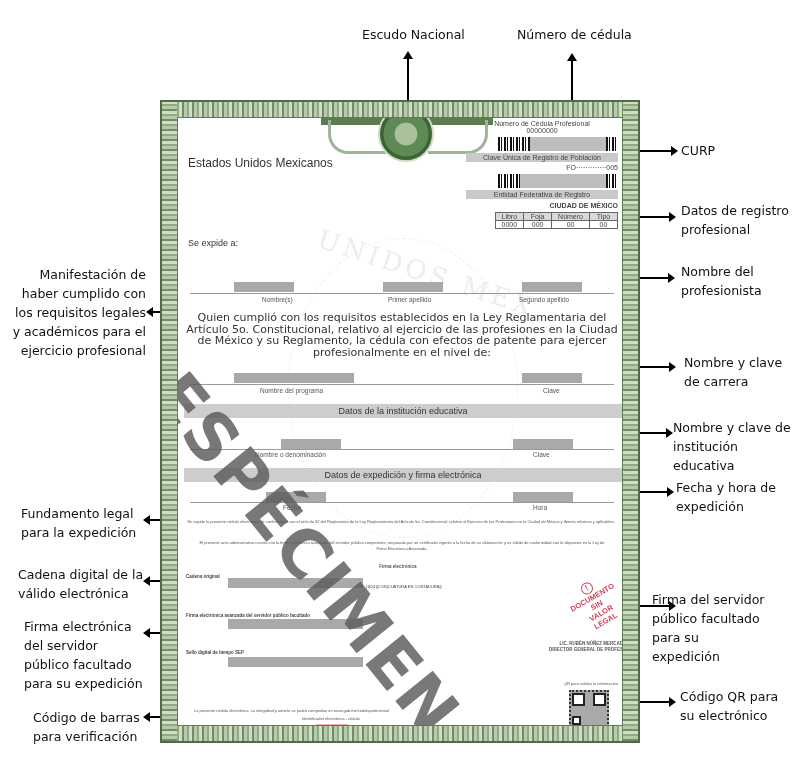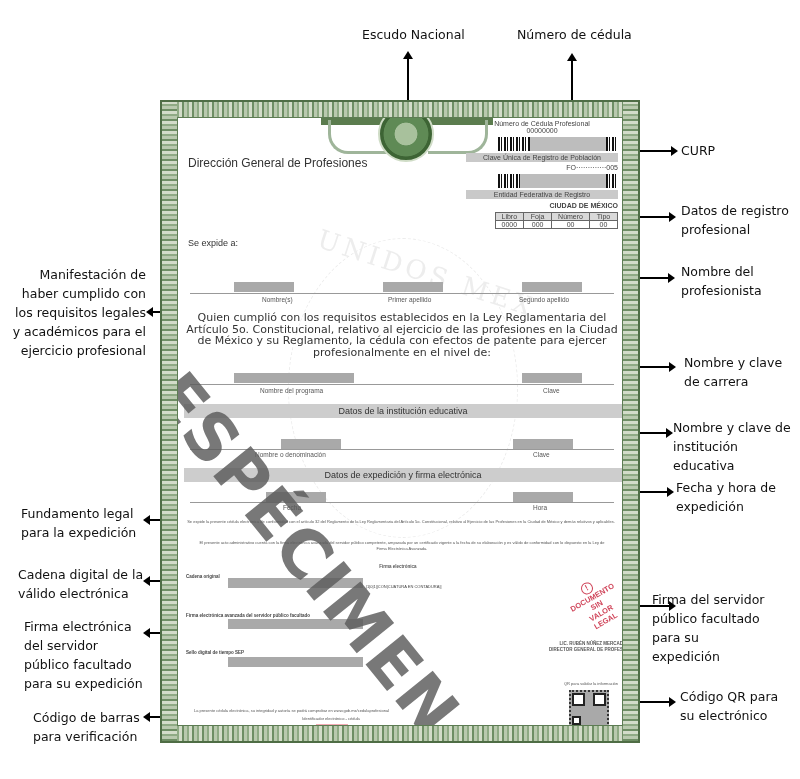--- a/index.html
+++ b/index.html
@@ -131,21 +131,21 @@
   <div class="cert-inner">
     <div class="watermark"></div>
     <div class="watermark-text">UNIDOS MEX</div>
 
     <div class="seal-band"></div>
     <div class="seal-wing l"></div>
     <div class="seal-wing r"></div>
     <div class="seal"></div>
 
     <div class="header-block">
-      <div>Dirección General de Profesiones</div>
+      <div>Estados Unidos Mexicanos</div>
     </div>
 
     <div class="reg-box">
       <div class="lbl">Número de Cédula Profesional</div>
       <div class="lbl">00000000</div>
       <div class="barcode">
           <div class="mask"></div>
         </div>
       <div class="graybar">Clave Única de Registro de Población</div>
       <div class="val">FO·············005</div>

